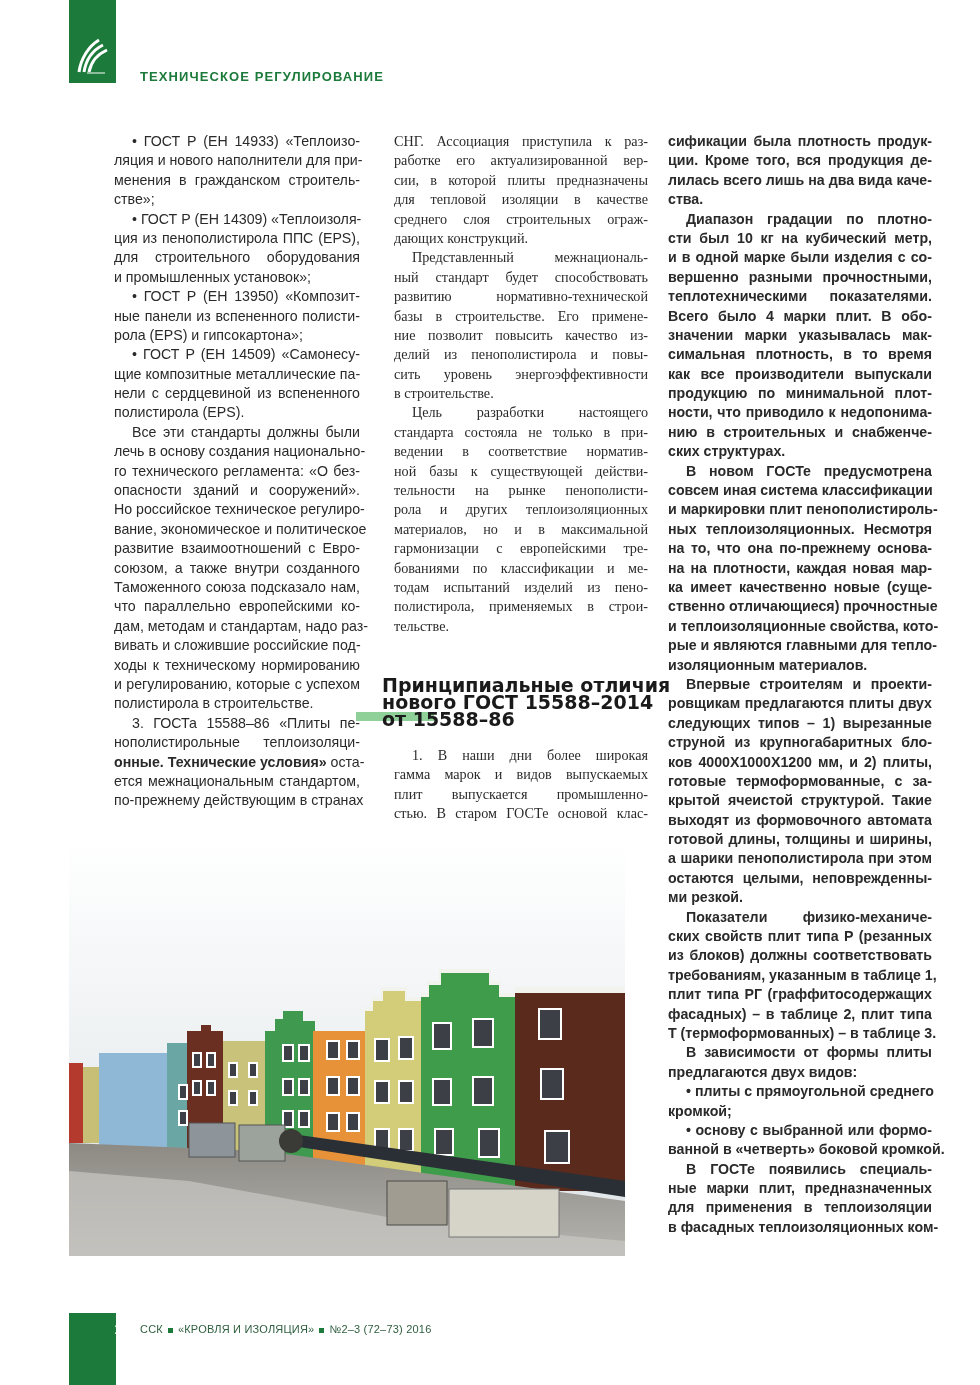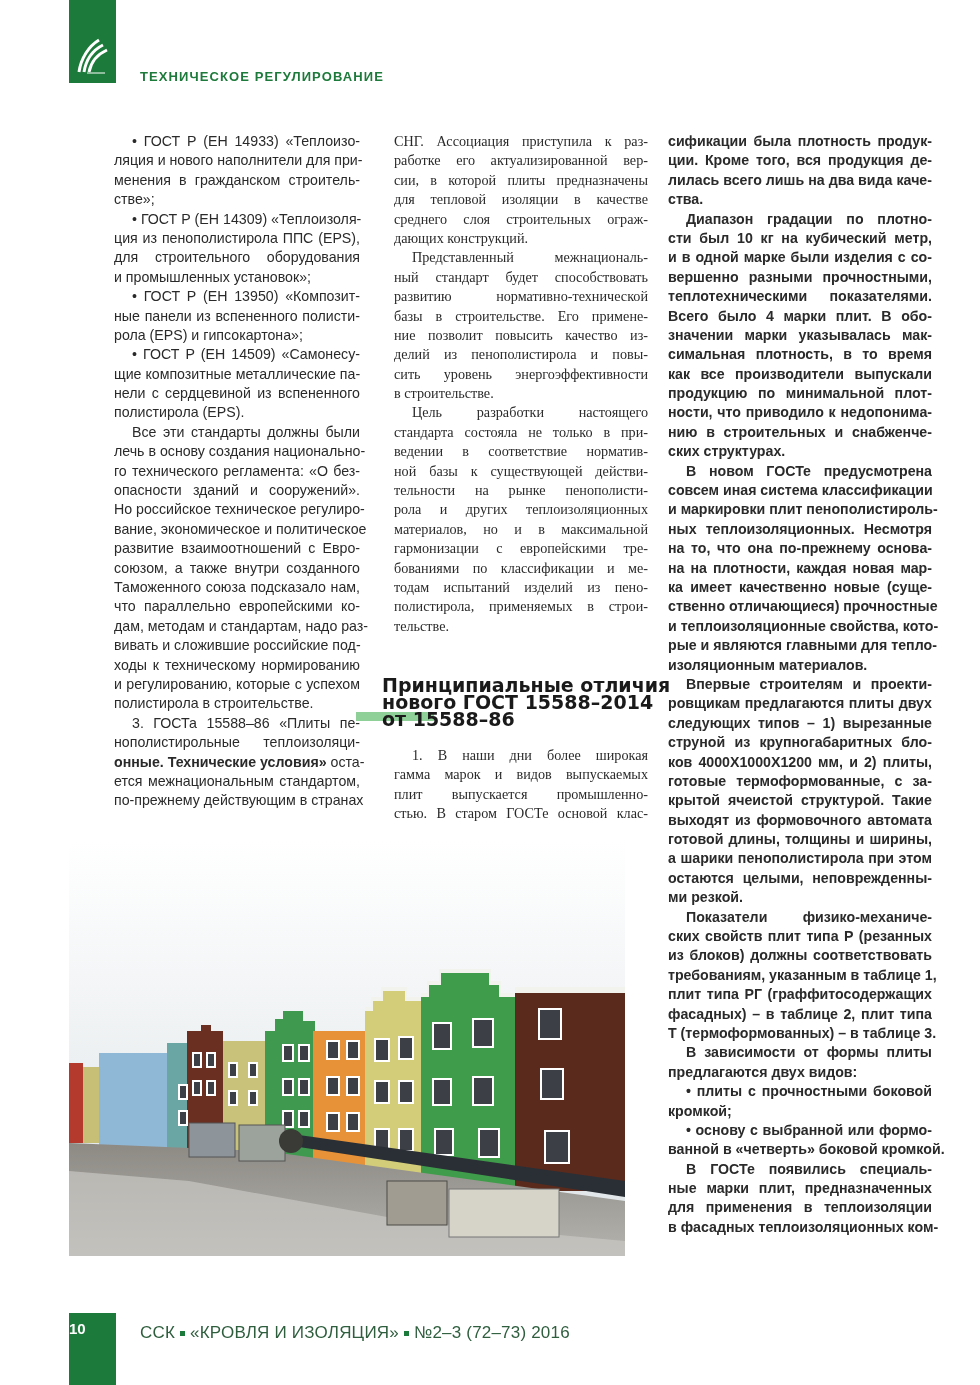--- a/index.html
+++ b/index.html
@@ -13,22 +13,22 @@
   .col-3 { left: 644px; width: 264px; font-weight: bold; }
   .ln { display: block; height: 19.4px; line-height: 19.4px; font-size: 14.2px; white-space: nowrap; text-align: justify; text-align-last: justify; overflow: visible; }
   .ln.last { text-align-last: left; }
   .ln.ind { padding-left: 18px; }
   .ln.b { font-weight: normal; }
   .heading { position: absolute; left: 382px; top: 677px; width: 240px; }
   .heading .hl { display: block; font-size: 19px; font-weight: bold; line-height: 17px; color: #1a1a1a; white-space: nowrap; font-family: "DejaVu Sans", sans-serif; }
   .heading-bar { position: absolute; left: 356px; top: 712px; width: 78px; height: 9px; background: #8fcf98; }
   .photo { position: absolute; left: 69px; top: 841px; width: 556px; height: 415px; overflow: hidden; background: #e8ecee; }
   .footer-block { position: absolute; left: 69px; top: 1313px; width: 47px; height: 72px; background: #1c7a3a; }
-  .page-num { position: absolute; left: 69px; top: 1320px; width: 31px; text-align: left; color: #ffffff; font-weight: bold; font-size: 15px; }
-  .footer-text { position: absolute; left: 140px; top: 1323px; font-size: 17px; color: #2e5e3e; white-space: nowrap; letter-spacing: 0.2px; }
+  .page-num { position: absolute; left: 69px; top: 1320px; width: 31px; text-align: center; color: #ffffff; font-weight: bold; font-size: 15px; padding-left: 38px; }
+  .footer-text { position: absolute; left: 140px; top: 1323px; font-size: 11px; color: #2e5e3e; white-space: nowrap; letter-spacing: 0.2px; }
   .sep { display: inline-block; width: 5px; height: 5px; background: #1c7a3a; margin: 0 5px; vertical-align: middle; }
 </style>
 </head>
 <body>
 
 <div class="logo-block">
   <svg width="36" height="40" viewBox="0 0 36 40">
     <path d="M4 36 C6 22 14 10 24 4" stroke="#ffffff" stroke-width="3" fill="none"></path>
     <path d="M9 36 C11 24 18 14 28 9" stroke="#ffffff" stroke-width="3" fill="none"></path>
     <path d="M14 36 C16 26 23 18 32 14" stroke="#ffffff" stroke-width="3" fill="none"></path>
@@ -161,21 +161,21 @@
     <span class="ln last">ми резкой.</span>
     <span class="ln ind">Показатели физико-механиче-</span>
     <span class="ln">ских свойств плит типа Р (резанных</span>
     <span class="ln">из блоков) должны соответствовать</span>
     <span class="ln">требованиям, указанным в таблице 1,</span>
     <span class="ln">плит типа РГ (граффитосодержащих</span>
     <span class="ln">фасадных) – в таблице 2, плит типа</span>
     <span class="ln last">Т (термоформованных) – в таблице 3.</span>
     <span class="ln ind">В зависимости от формы плиты</span>
     <span class="ln last">предлагаются двух видов:</span>
-    <span class="ln ind">• плиты с прочностными боковой</span>
+    <span class="ln ind">• плиты с прямоугольной среднего</span>
     <span class="ln last">кромкой;</span>
     <span class="ln ind">• основу с выбранной или формо-</span>
     <span class="ln last">ванной в «четверть» боковой кромкой.</span>
     <span class="ln ind">В ГОСТе появились специаль-</span>
     <span class="ln">ные марки плит, предназначенных</span>
     <span class="ln">для применения в теплоизоляции</span>
     <span class="ln">в фасадных теплоизоляционных ком-</span>
   </div>
 
 <div class="photo">

